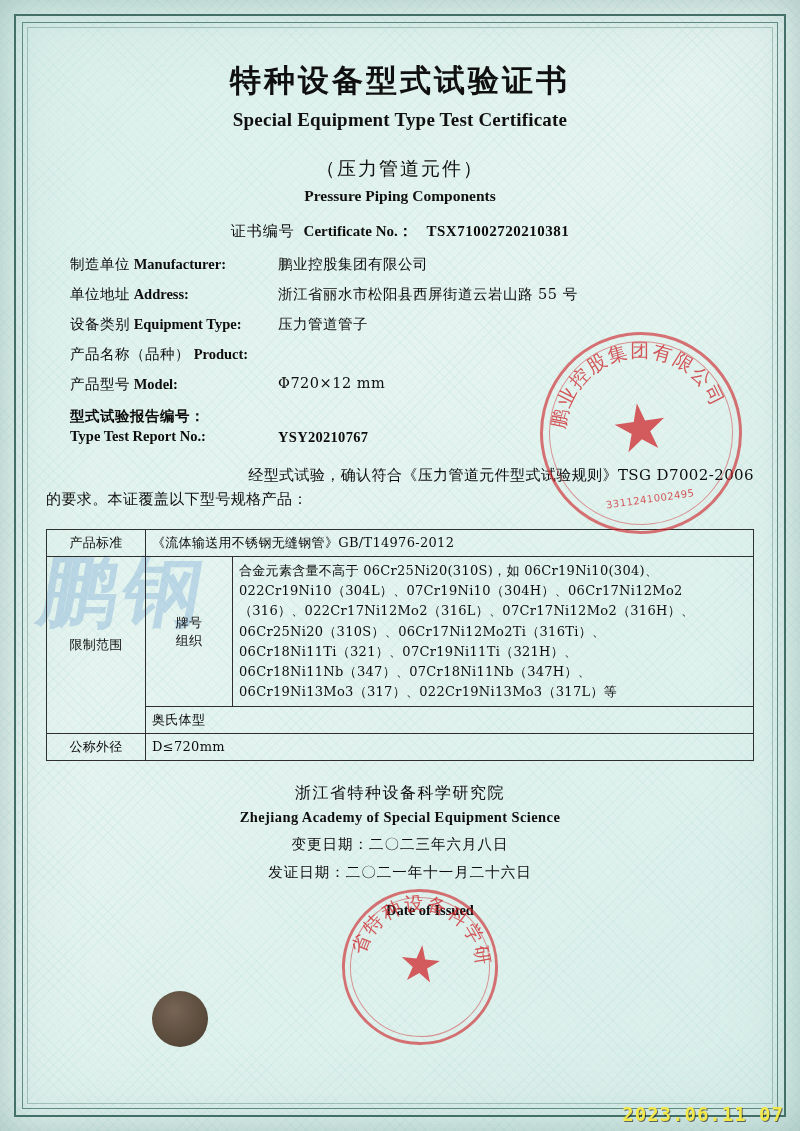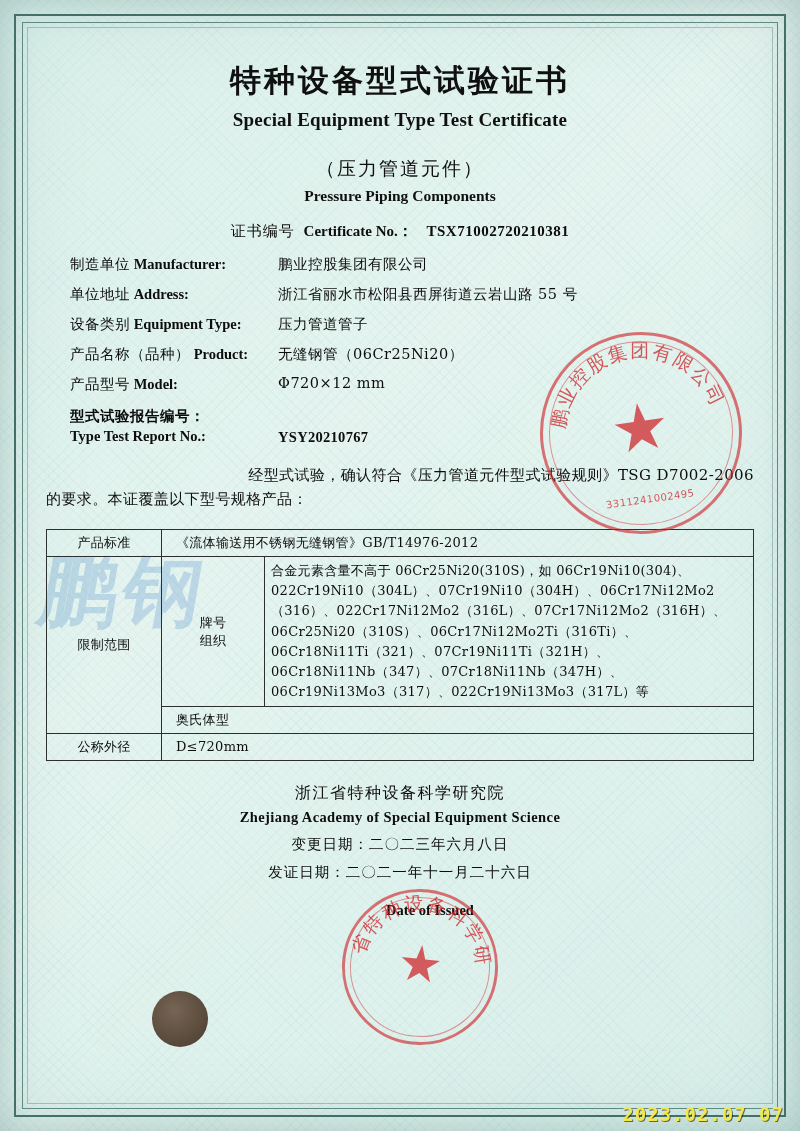--- a/index.html
+++ b/index.html
@@ -171,21 +171,21 @@
   
   table.spec {
     margin-top: 18px;
     width: 100%;
     border-collapse: collapse;
     font-size: 13px;
     color: #0d0d0d;
   }
   table.spec td {
     border: 1px solid #2e2e2e;
-    padding: 3px 14px;
+    padding: 3px 6px;
     vertical-align: middle;
     font-family: "DejaVu Serif", serif;
     letter-spacing: 0.3px;
   }
   td.cell-head {
     width: 86px;
     text-align: center;
     white-space: nowrap;
   }
   td.cell-sub {
@@ -384,21 +384,20 @@
           <span>Equipment Type:</span>
         </div>
         <div class="field-value">压力管道管子</div>
       </div>
 
       <div class="field-row">
         <div class="field-label">
           <span class="cn">产品名称（品种）</span>
           <span>Product:</span>
         </div>
-        <div class="field-value">无缝钢管（06Cr25Ni20）</div>
       </div>
 
       <div class="field-row">
         <div class="field-label">
           <span class="cn">产品型号</span>
           <span>Model:</span>
         </div>
         <div class="field-value">Φ720×12 mm</div>
       </div>
 
@@ -483,15 +482,15 @@
       </defs>
       <text font-size="15">
         <textPath href="#arcTop2" startOffset="50%" text-anchor="middle">浙江省特种设备科学研究院</textPath>
       </text>
     </svg>
     <div class="seal-star"></div>
   </div>
 
   <div class="paper-stain"></div>
   <div class="edge-shadow"></div>
-  <div class="timestamp">2023.02.07 07</div>
+  <div class="timestamp">2023.06.11 07</div>
 
 </div>
 
 </body></html>

